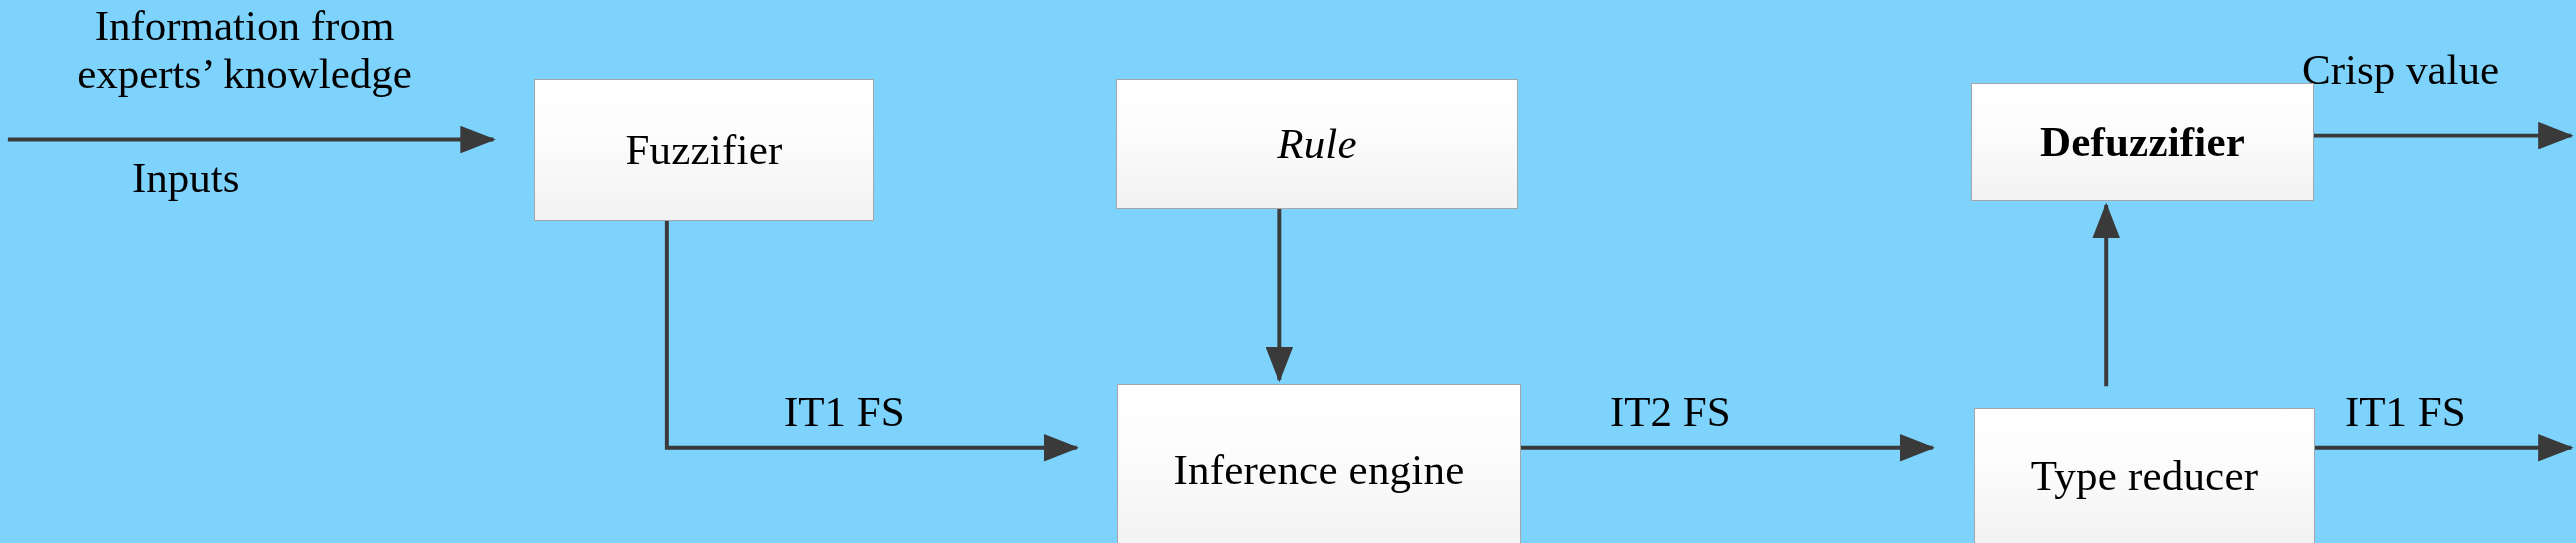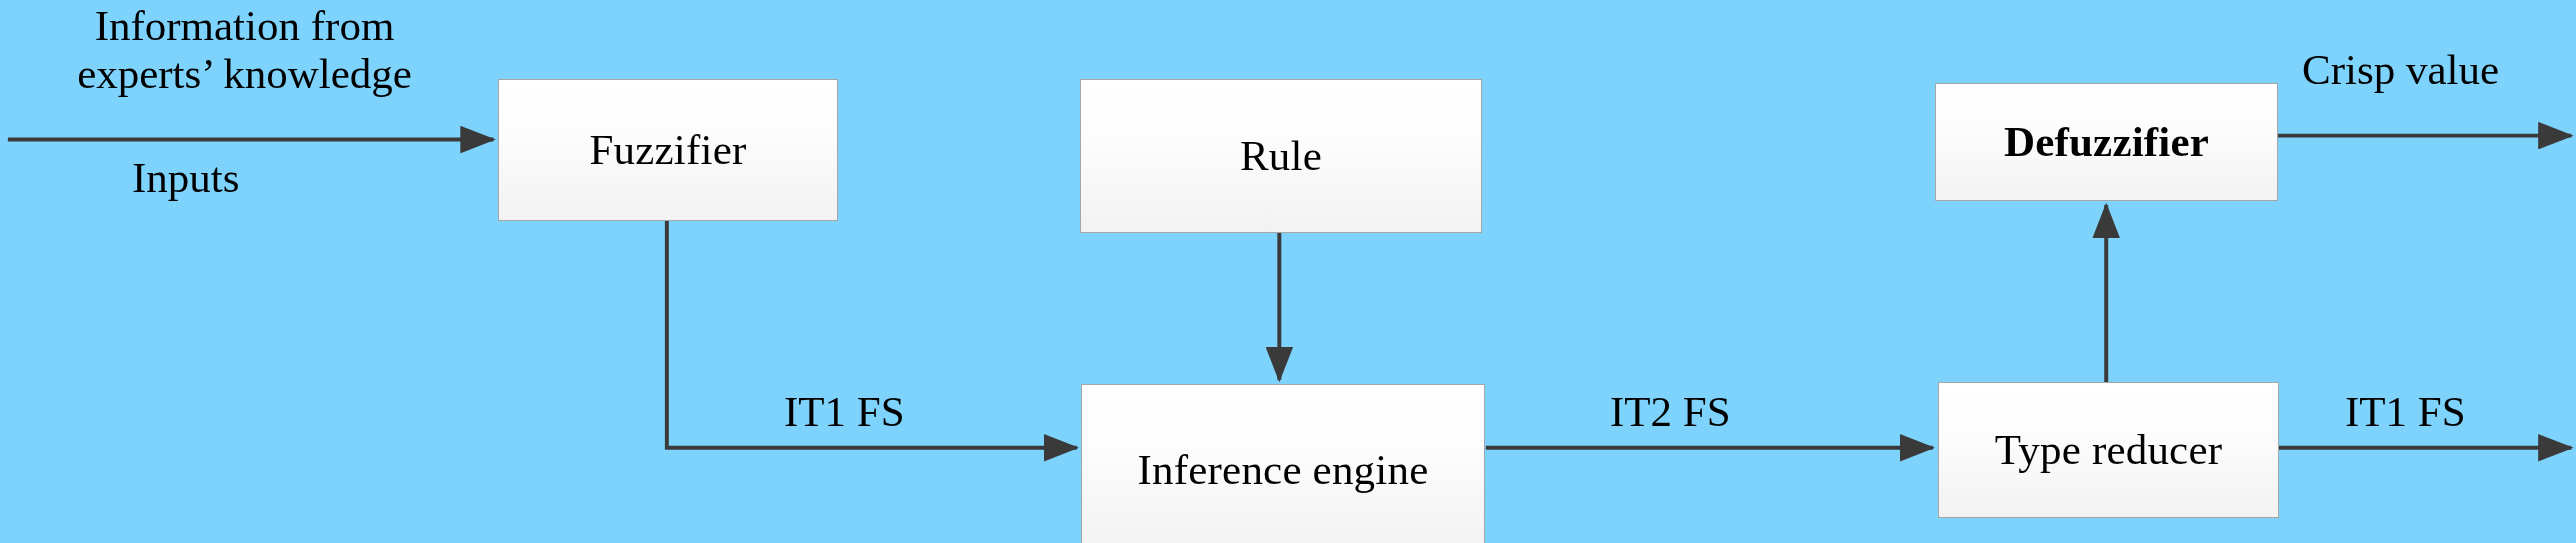--- a/index.html
+++ b/index.html
@@ -17,20 +17,21 @@
     overflow: hidden;
   }
   .node {
     position: absolute;
     box-sizing: border-box;
     border: 1.6px solid #a6a6a6;
     background: linear-gradient(to bottom, #ffffff 0%, #fdfdfd 35%, #f2f2f2 100%);
     display: flex;
     align-items: center;
     justify-content: center;
+    margin-left: 36px;
   }
   .node .node-label {
     font-size: 43px;
     line-height: 1.05;
     color: #000000;
     white-space: nowrap;
     letter-spacing: 0.2px;
   }
   .free-text {
     position: absolute;
@@ -97,30 +98,30 @@
   <div class="free-text" style="left:1610px; top:388px;">IT2 FS</div>
 
   <div class="free-text" style="left:2302px; top:46px;text-align:center;">Crisp value</div>
 
   <div class="free-text" style="left:2345px; top:388px;">IT1 FS</div>
 
   <div class="node" style="left:498px; top:79px; width:340px; height:142px;">
     <span class="node-label">Fuzzifier</span>
   </div>
 
-  <div class="node" style="left:1080px; top:79px; width:402px; height:154px;">
+  <div class="node" style="left:1080px; top:79px; width:402px; height:130px;font-style:italic;">
     <span class="node-label">Rule</span>
   </div>
 
   <div class="node" style="left:1081px; top:384px; width:404px; height:171px;">
     <span class="node-label">Inference engine</span>
   </div>
 
   <div class="node" style="left:1935px; top:83px; width:343px; height:118px;font-weight:bold;">
     <span class="node-label">Defuzzifier</span>
   </div>
 
-  <div class="node" style="left:1938px; top:382px; width:341px; height:136px;">
+  <div class="node" style="left:1938px; top:408px; width:341px; height:136px;">
     <span class="node-label">Type reducer</span>
   </div>
 
 </div>
 
 
 </body></html>

